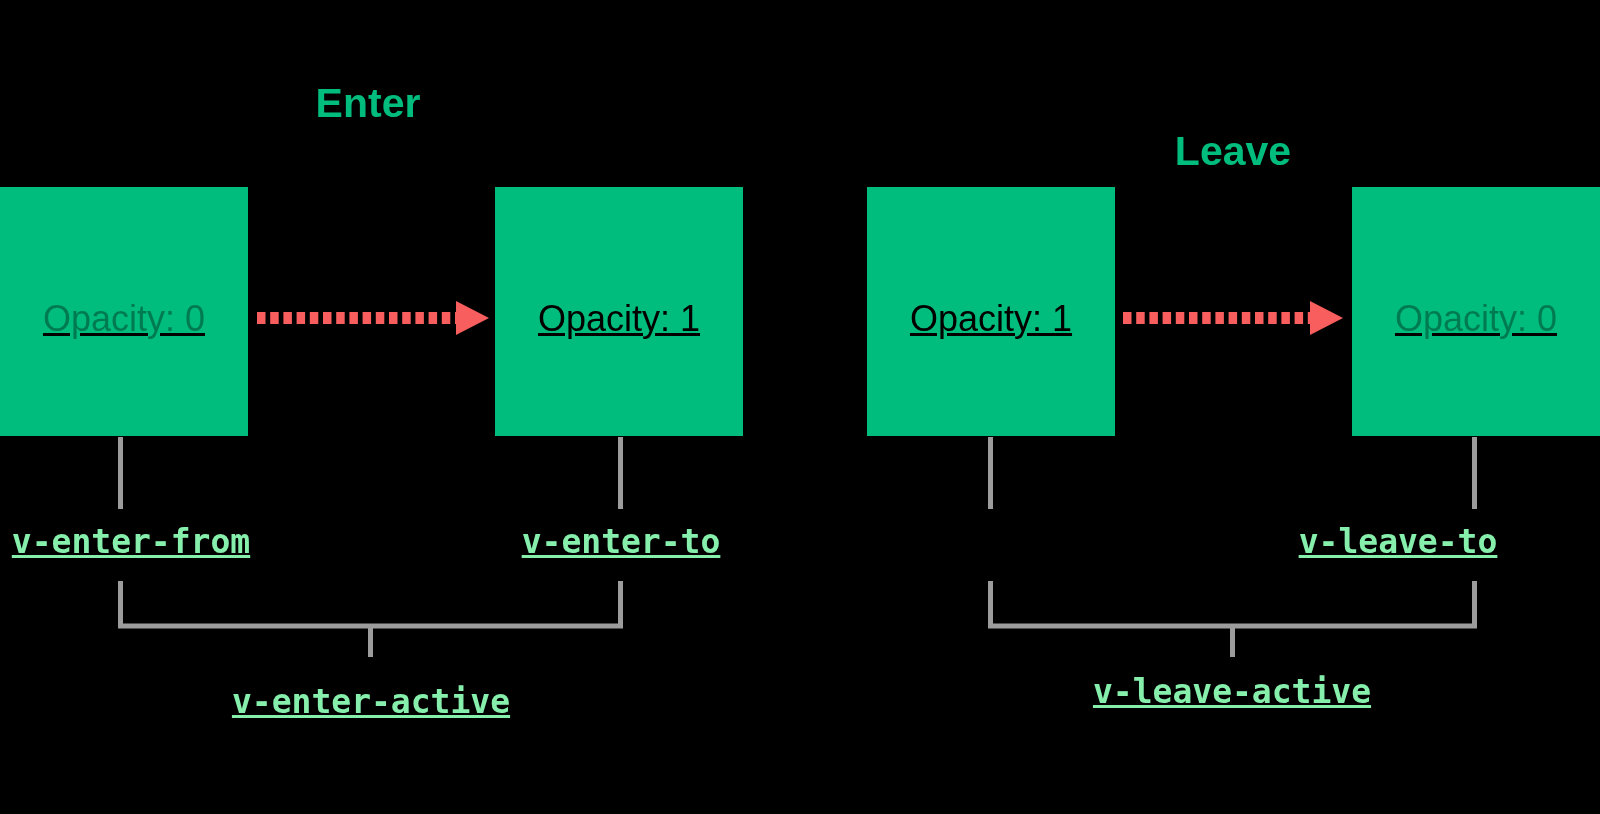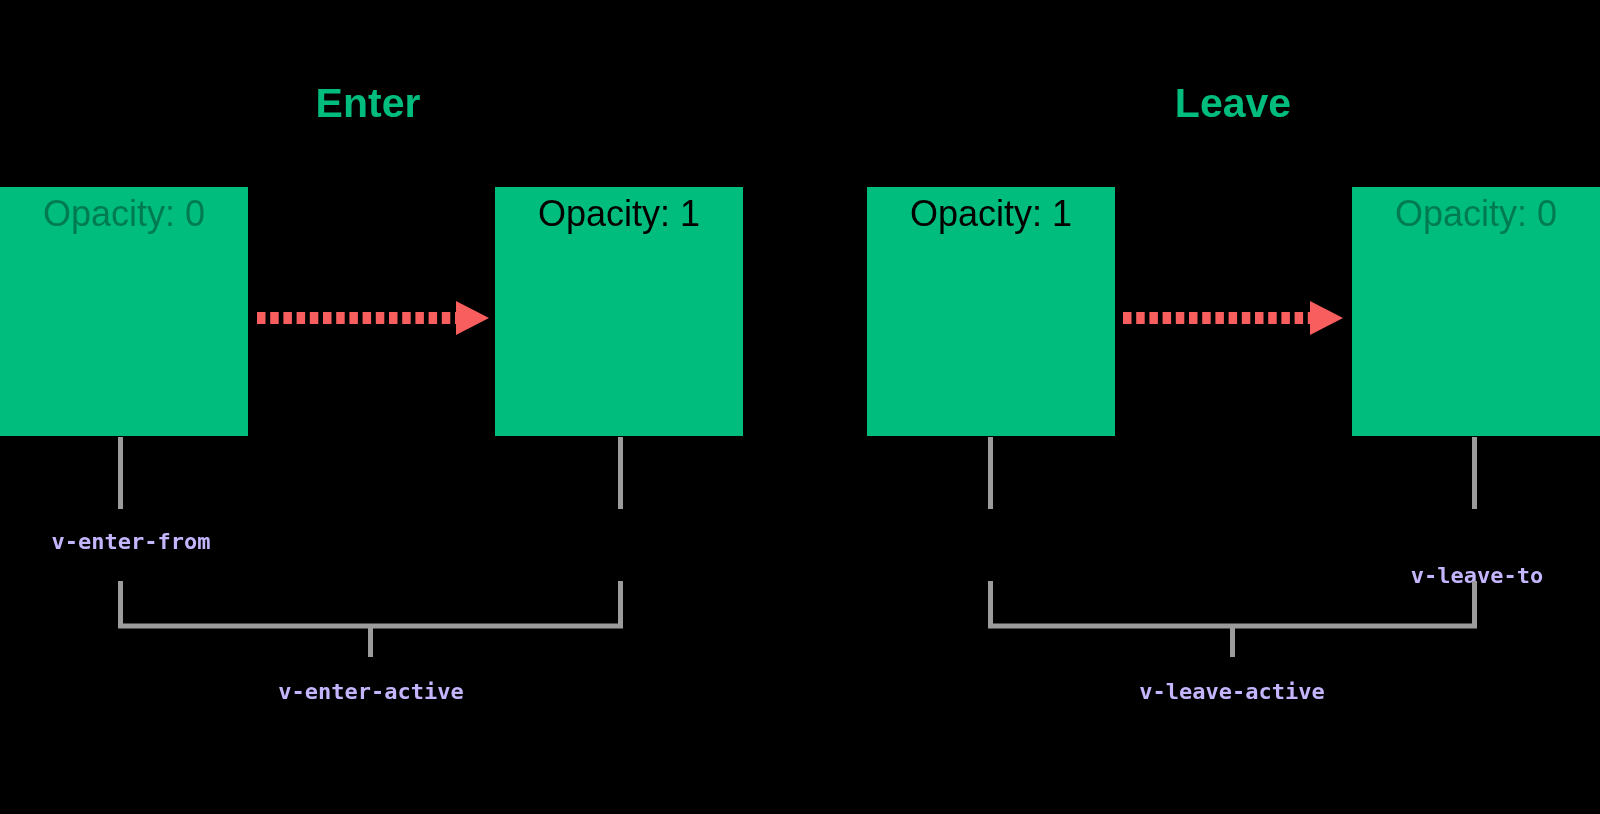--- a/index.html
+++ b/index.html
@@ -25,21 +25,23 @@
     line-height: 42px;
     white-space: nowrap;
   }
   .box {
     position: absolute;
     top: 187px;
     width: 248px;
     height: 249px;
     background: #00bd7d;
     display: flex;
+    align-items: center;
     justify-content: center;
+    text-decoration: underline;
   }
   .box-label {
     font-size: 36px;
     line-height: 40px;
     transform: translateY(7px);
     white-space: nowrap;
   }
   .box-label.solid { color: #000000; }
   .box-label.faded { color: rgba(0, 0, 0, 0.35); }
   .arrow-svg {
@@ -50,42 +52,43 @@
   .stem {
     position: absolute;
     top: 437px;
     width: 5px;
     height: 72px;
     background: #9c9c9c;
   }
   .class-label {
     position: absolute;
     transform: translateX(-50%);
-    color: #c4b5fd;
+    color: #86efac;
     font-family: "DejaVu Sans Mono", monospace;
     font-weight: 700;
-    font-size: 22px;
+    font-size: 33px;
     line-height: 40px;
     white-space: nowrap;
+    text-decoration: underline;
   }
   .row1 { top: 522px; }
   .row2 { top: 672px; }
   .bracket-svg {
     position: absolute;
     top: 581px;
     height: 79px;
   }
 </style>
 </head>
 <body>
 
 <div class="canvas">
 
   <div class="phase-title" style="left:368px;">Enter</div>
-  <div class="phase-title" style="left:1233px;">Leave</div>
+  <div class="phase-title" style="left:1233px;margin-top:48px;">Leave</div>
 
   <div class="box" style="left:0px;">
     <span class="box-label faded">Opacity: 0</span>
   </div>
 
   <svg class="arrow-svg" style="left:256px;" width="234" height="36" viewBox="0 0 234 36">
     <line x1="1" y1="18" x2="200" y2="18" stroke="#f85e5e" stroke-width="12" stroke-dasharray="8.5 4.7"></line>
     <polygon points="200,1 233,18 200,35" fill="#f85e5e"></polygon>
   </svg>
 
@@ -105,27 +108,28 @@
   <div class="box" style="left:1352px;">
     <span class="box-label faded">Opacity: 0</span>
   </div>
 
   <div class="stem" style="left:118px;"></div>
   <div class="stem" style="left:618px;"></div>
   <div class="stem" style="left:988px;"></div>
   <div class="stem" style="left:1472px;"></div>
 
   <div class="class-label row1" style="left:131px;">v-enter-from</div>
-  <div class="class-label row1" style="left:1477px;margin-top:34px;">v-leave-to</div>
+  <div class="class-label row1" style="left:621px;">v-enter-to</div>
+  <div class="class-label row1" style="left:1398px;">v-leave-to</div>
 
   <svg class="bracket-svg" style="left:118px;" width="508" height="79" viewBox="0 0 508 79">
     <path d="M2.5 0 L2.5 45 L502.5 45 L502.5 0" fill="none" stroke="#9c9c9c" stroke-width="5"></path>
     <path d="M252.5 45 L252.5 76" fill="none" stroke="#9c9c9c" stroke-width="5"></path>
   </svg>
   <svg class="bracket-svg" style="left:988px;" width="492" height="79" viewBox="0 0 492 79">
     <path d="M2.5 0 L2.5 45 L486.5 45 L486.5 0" fill="none" stroke="#9c9c9c" stroke-width="5"></path>
     <path d="M244.5 45 L244.5 76" fill="none" stroke="#9c9c9c" stroke-width="5"></path>
   </svg>
 
-  <div class="class-label row2" style="left:371px;">v-enter-active</div>
+  <div class="class-label row2" style="left:371px;margin-top:10px;">v-enter-active</div>
   <div class="class-label row2" style="left:1232px;">v-leave-active</div>
 
 </div>
 
 </body></html>

